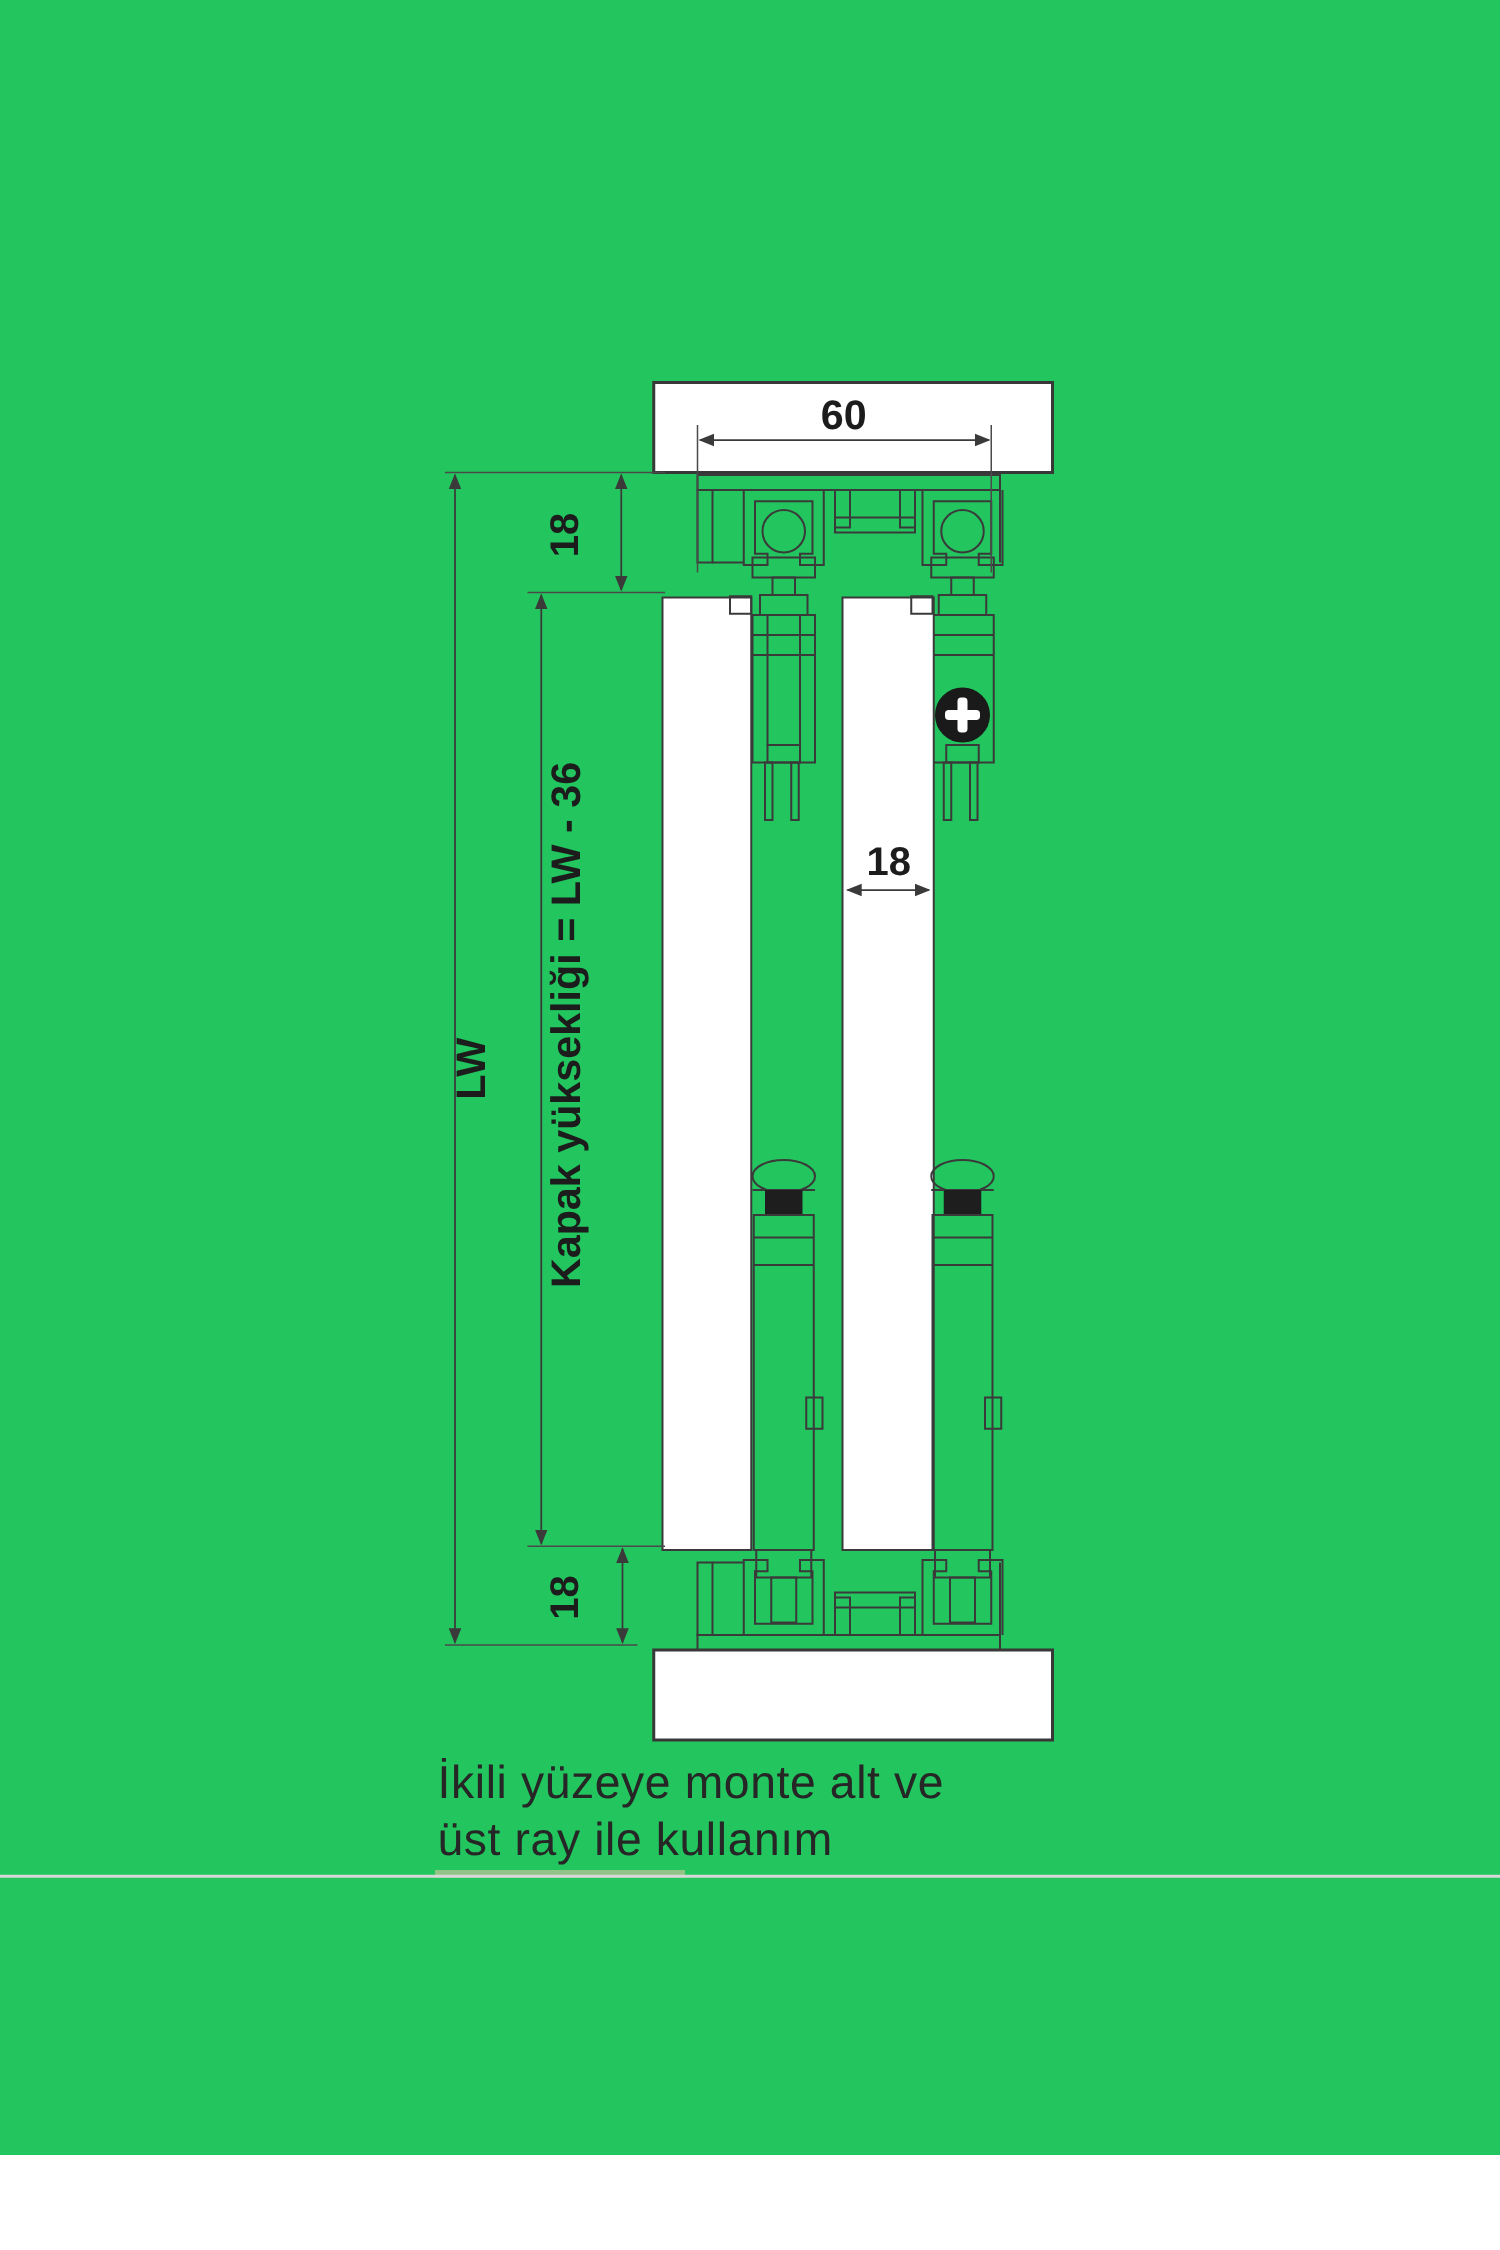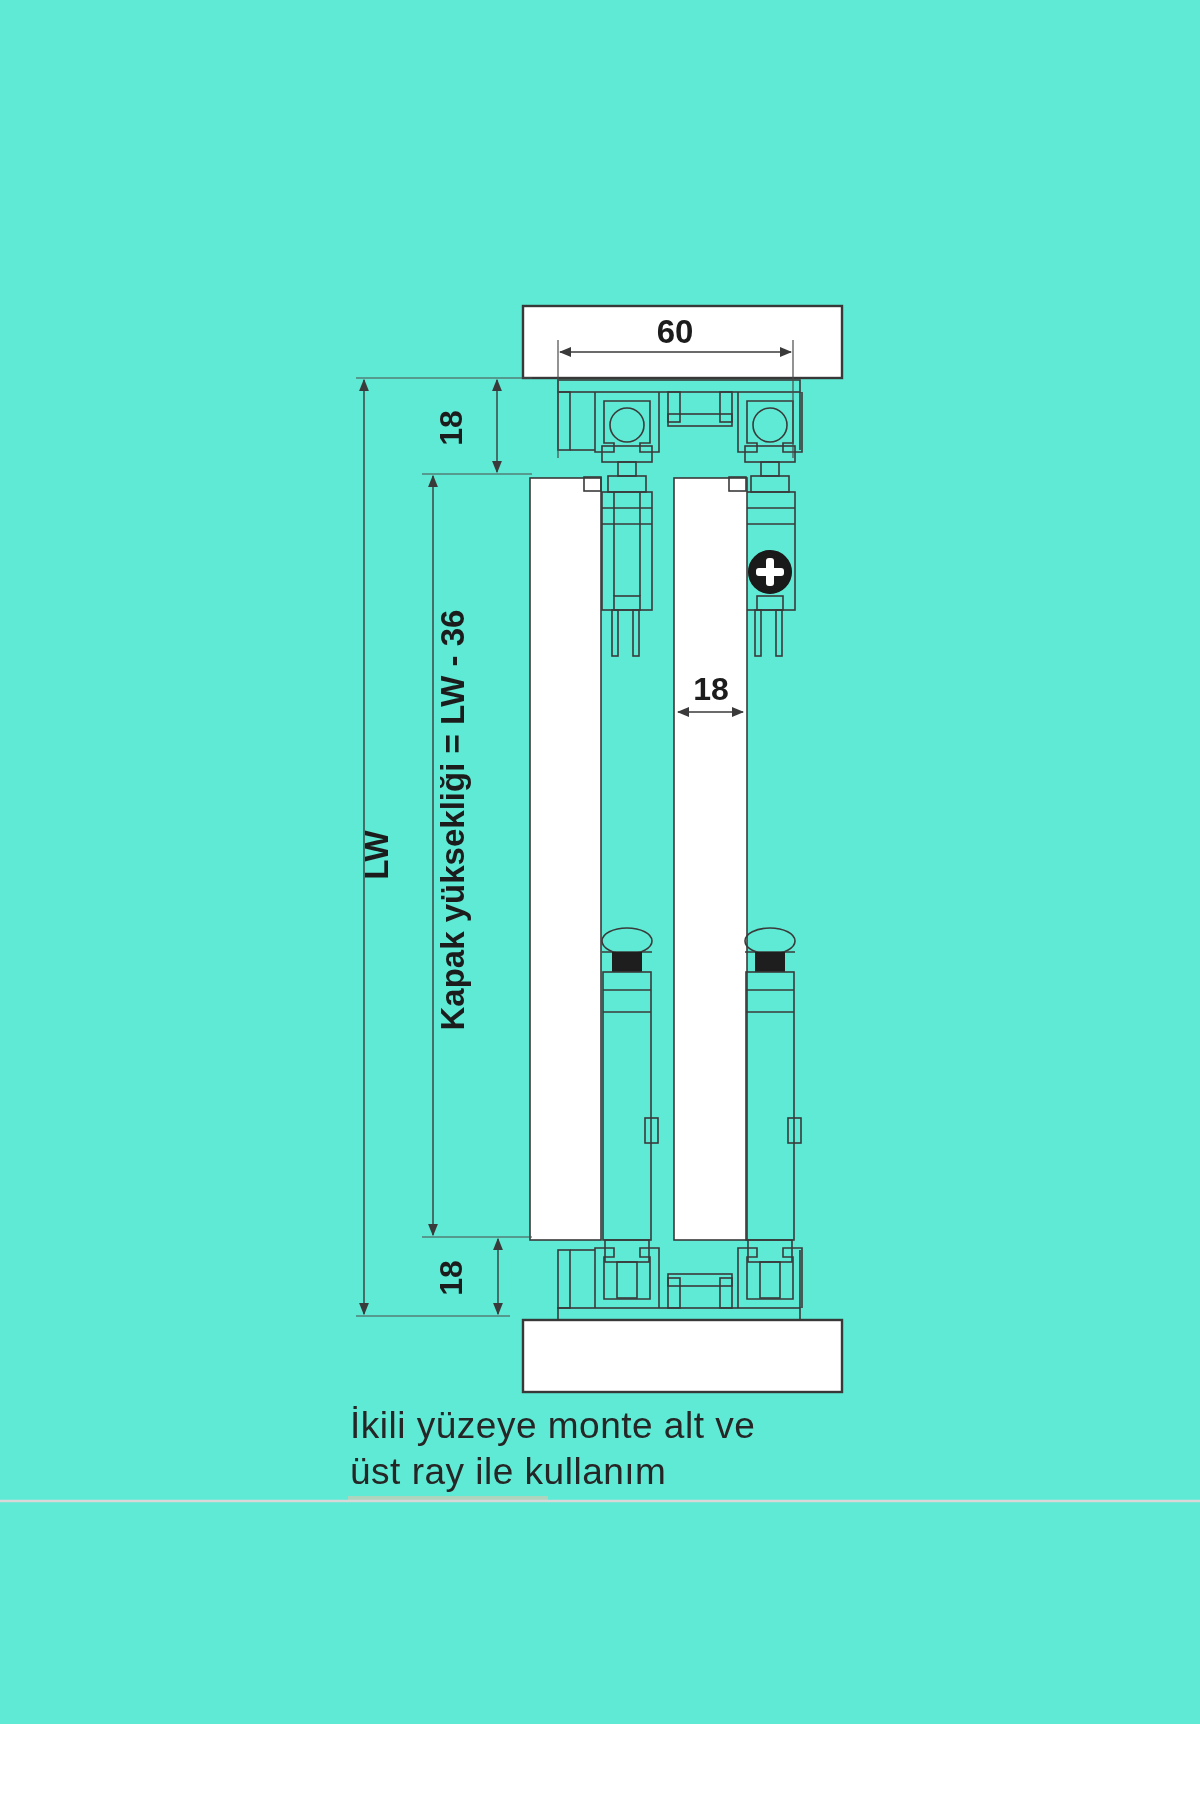--- a/index.html
+++ b/index.html
@@ -5,21 +5,21 @@
   html, body {
     margin: 0;
     padding: 0;
     background: #ffffff;
     font-family: "Liberation Sans", sans-serif;
   }
   .page {
     position: relative;
     width: 1200px;
     height: 1724px;
-    background: #5eead4;
+    background: #22c55e;
     overflow: hidden;
   }
   svg { display: block; }
   .outline   { fill: none; stroke: #3a3a3a; stroke-width: 1.6; }
   .outline-thick { fill: #ffffff; stroke: #383838; stroke-width: 2.4; }
   .panel     { fill: #ffffff; stroke: #3a3a3a; stroke-width: 1.6; }
   .solid     { fill: #1e1e1e; stroke: none; }
   .dimline   { fill: none; stroke: #3a3a3a; stroke-width: 1.4; }
   .extline   { fill: none; stroke: #4a4a4a; stroke-width: 1.2; }
   .dimtext   { fill: #1c1c1c; font-weight: bold; font-size: 33px; }

